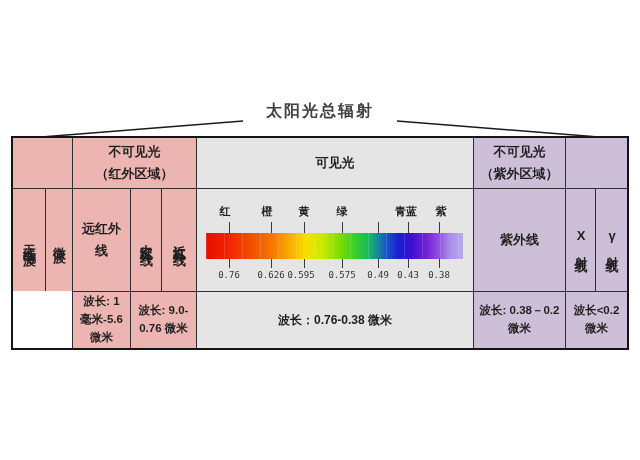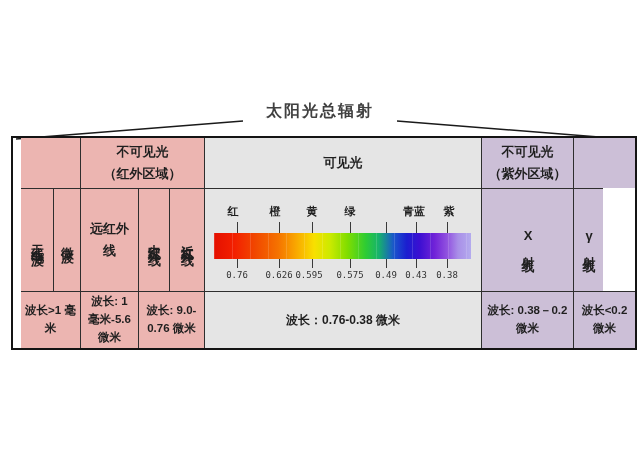--- a/index.html
+++ b/index.html
@@ -4,21 +4,21 @@
 <style>
   html,body{margin:0;padding:0;background:#fff;}
   #stage{position:relative;width:640px;height:460px;background:#ffffff;overflow:hidden;
          font-family:"Liberation Sans", sans-serif;color:#1f1f1f;}
   #roof-svg{position:absolute;left:0;top:0;pointer-events:none;}
   #main-title{position:absolute;left:0;top:101px;width:640px;text-align:center;
               font-size:16px;font-weight:bold;letter-spacing:2px;}
   #band-table{position:absolute;left:11px;top:136px;width:614px;height:210px;
               border:2px solid #141414;display:grid;
               grid-template-columns:32px 27px 58px 31px 35px 277px 92px 30px 32px;
-              grid-template-rows:50px 103px 57px;padding-left:8px;}
+              grid-template-rows:50px 103px 57px;}
   .cell{border-left:1px solid #2e2e2e;border-top:1px solid #2e2e2e;
         display:flex;align-items:center;justify-content:center;text-align:center;
         box-sizing:border-box;overflow:hidden;}
   .cell.cfirst{border-left:none;}
   .cell.rfirst{border-top:none;}
   .pink{background:#ecb5b1;}
   .purple{background:#ccbfd7;}
   .white{background:#e5e5e5;}
   .hdr{font-size:13px;font-weight:bold;line-height:1.7;}
   .vtext{writing-mode:vertical-rl;text-orientation:upright;font-size:13px;font-weight:bold;
@@ -104,27 +104,29 @@
 
       <span class="spec-num" style="left:32px;">0.76</span>
       <span class="spec-num" style="left:74px;">0.626</span>
       <span class="spec-num" style="left:104px;">0.595</span>
       <span class="spec-num" style="left:145px;">0.575</span>
       <span class="spec-num" style="left:181px;">0.49</span>
       <span class="spec-num" style="left:211px;">0.43</span>
       <span class="spec-num" style="left:242px;">0.38</span>
     </div>
 
+    <div class="cell purple hdr">
+      <span>紫外线</span>
+      </div>
     <div class="cell purple">
       <span class="vtext">X射线</span>
       </div>
     <div class="cell purple">
       <span class="vtext">γ射线</span>
       </div>
 
-    <div class="cell pink cfirst wl" style="grid-column:1/3;">波长&gt;1 毫米</div>
     <div class="cell pink wl" style="grid-column:3/4;">波长: 1 毫米-5.6 微米</div>
     <div class="cell pink wl" style="grid-column:4/6;">波长: 9.0-0.76 微米</div>
     <div class="cell white wl wl-wide" style="grid-column:6/7;">波长：0.76-0.38 微米</div>
     <div class="cell purple wl" style="grid-column:7/8;">波长: 0.38－0.2 微米</div>
     <div class="cell purple wl" style="grid-column:8/10;">波长&lt;0.2 微米</div>
   </div>
 </div>
 
 </body></html>

